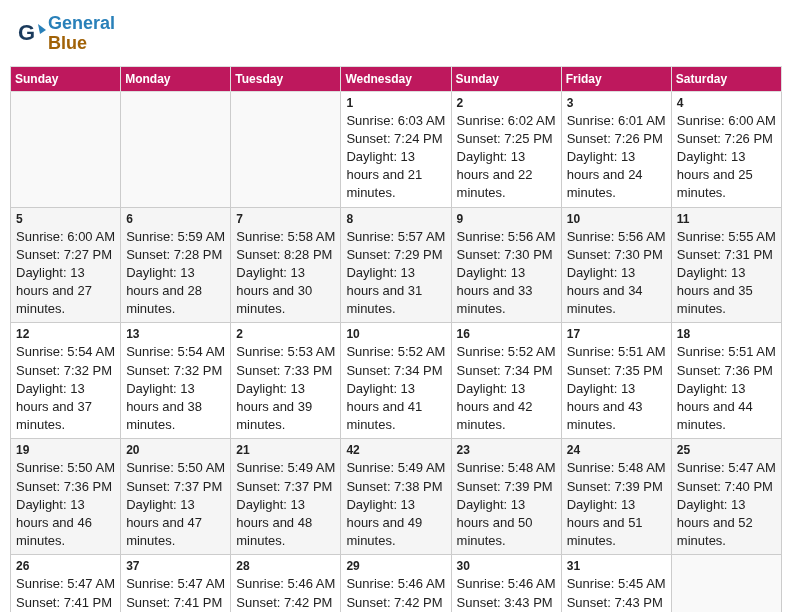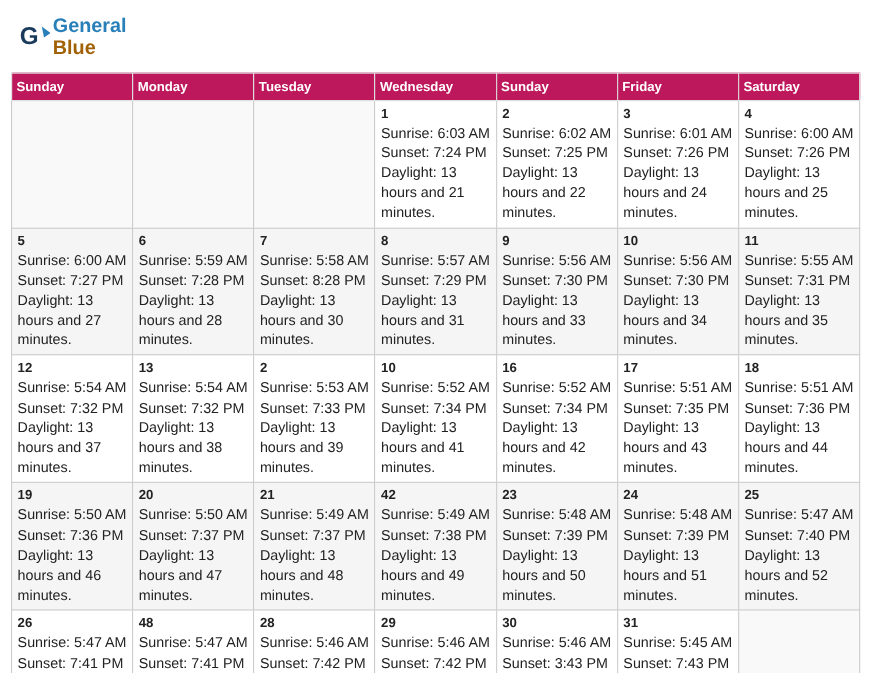--- a/index.html
+++ b/index.html
@@ -284,21 +284,21 @@
         </td>
       </tr>
       <tr>
         <td>
           <div class="day-num">26</div>
           <div class="day-info">Sunrise: 5:47 AM
 Sunset: 7:41 PM
 Daylight: 13 hours and 53 minutes.</div>
         </td>
         <td>
-          <div class="day-num">48</div>
+          <div class="day-num">37</div>
           <div class="day-info">Sunrise: 5:47 AM
 Sunset: 7:41 PM
 Daylight: 13 hours and 54 minutes.</div>
         </td>
         <td>
           <div class="day-num">28</div>
           <div class="day-info">Sunrise: 5:46 AM
 Sunset: 7:42 PM
 Daylight: 13 hours and 55 minutes.</div>
         </td>

